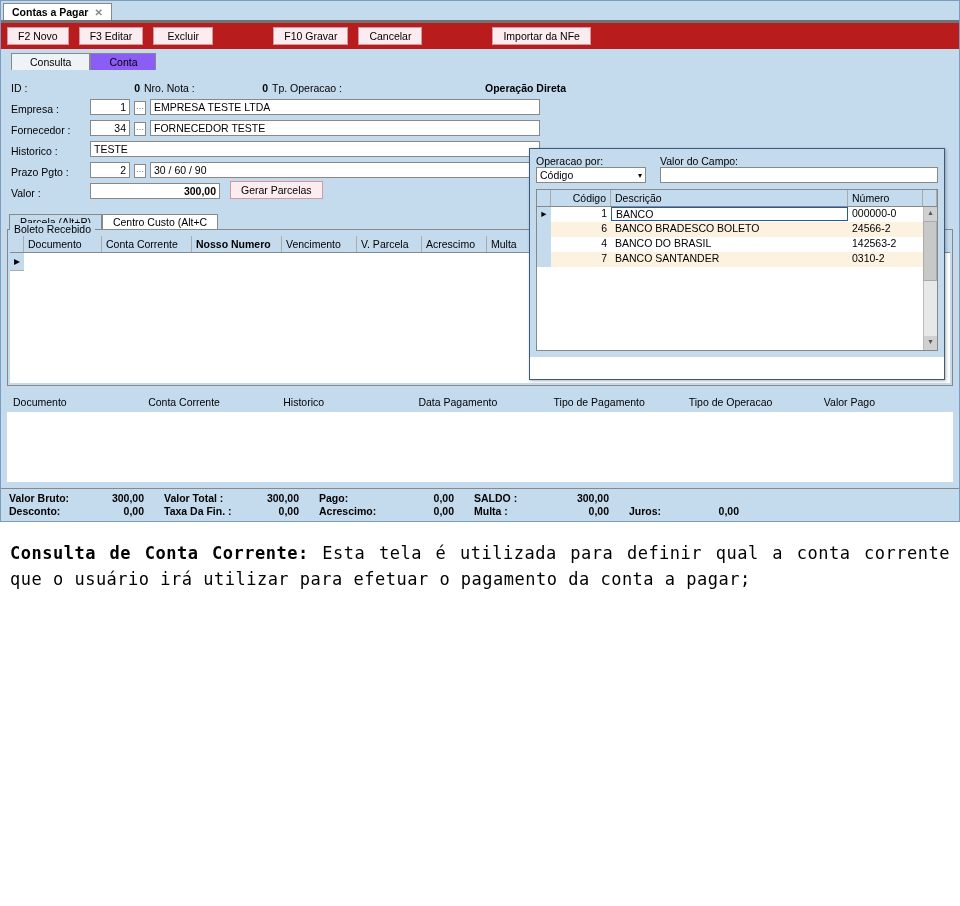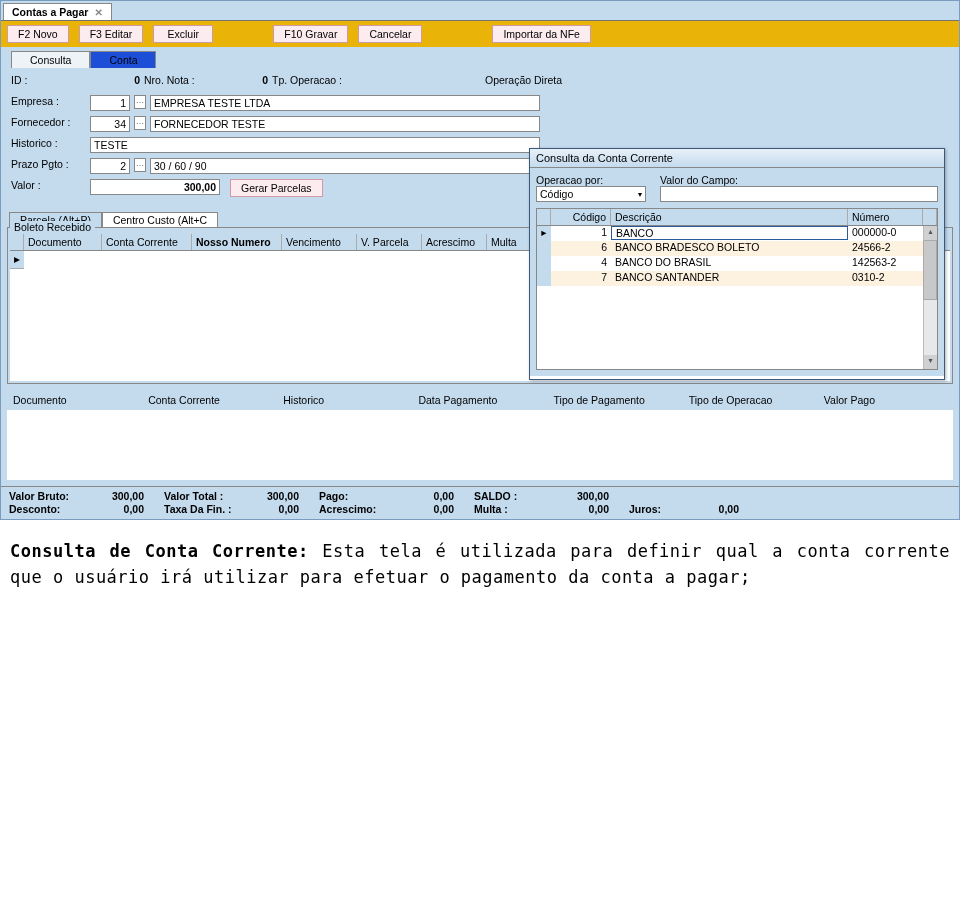--- a/index.html
+++ b/index.html
@@ -1,27 +1,27 @@
 <!DOCTYPE html>
 <html><head>
 <meta charset="utf-8">
 <style>
   * { box-sizing: border-box; margin: 0; padding: 0; }
   body { font-family: Tahoma, Arial, sans-serif; font-size: 11px; background: #fff; width: 960px; }
   .app { background: #c4dbee; border: 1px solid #7a9cc0; }
   .tabstrip { display: flex; padding: 2px 2px 0 2px; }
   .apptab { background: #fff; border: 1px solid #888; border-bottom: none; padding: 2px 8px; font-weight: bold; display: flex; align-items: center; gap: 6px; font-size:10.5px;}
   .apptab .close { color: #888; font-size: 10px; cursor: pointer; }
-  .toolbar { display: flex; gap: 10px; padding: 4px 6px; background:#eab308; border-top:1px solid #737373;}
+  .toolbar { display: flex; gap: 10px; padding: 4px 6px; background:#b91c1c; border-top:3px solid #737373;}
   .btn { background: #fdecef; border: 1px solid #d19aa2; padding: 2px 10px; min-width: 60px; text-align: center; font-size: 10.5px; cursor: pointer; }
   .subtabs { display: flex; padding: 4px 10px 0 10px; gap: 0; }
   .subtab { border: 1px solid #888; border-bottom: none; padding: 2px 18px; background: #eef3f8; font-size:10.5px; cursor:pointer;}
-  .subtab.active { background: #1d4ed8; font-weight: normal; }
+  .subtab.active { background: #8b5cf6; font-weight: normal; }
   .form { padding: 6px 10px; background:#c4dbee;}
-  .form-row { display: flex; align-items: flex-start; gap: 4px; margin-bottom: 3px; height:18px;}
+  .form-row { display: flex; align-items: flex-end; gap: 4px; margin-bottom: 3px; height:18px;}
   .lbl { width: 75px; font-size: 10.5px; }
   .val-input { background: #fff; border: 1px solid #888; height: 16px; padding: 0 3px; font-size:10.5px; display:inline-flex; align-items:center; }
   .val-text { font-size: 10.5px; }
   .lookup { width:12px; height:14px; border:1px solid #888; background:#fff; display:inline-flex; align-items:center; justify-content:center; font-size:8px; color:#666; cursor:pointer;}
   .grid-tabs { display:flex; padding: 6px 8px 0 8px; }
   .gtab { border:1px solid #888; padding:1px 10px; background:#fff; font-size:10.5px; border-bottom:none;}
   .gtab.active { background:#c4dbee; }
   .fieldset { border:1px solid #888; margin: 0 6px; background:#c4dbee; padding:2px;}
   .fieldset .legend { font-size:10.5px; padding:0 4px; position:relative; top:-9px; background:#c4dbee; display:inline-block;}
   .grid-head { display:flex; background:#c4dbee; border-bottom:1px solid #888; font-size:10.5px;}
@@ -87,21 +87,21 @@
   </div>
 
   <div class="form">
     <div class="form-row">
       <span class="lbl">ID :</span>
       <span class="val-text" style="width:50px; text-align:right; font-weight:bold;">0</span>
       <span class="lbl" style="width:60px;">Nro. Nota :</span>
       <span class="val-text" style="width:60px; text-align:right; font-weight:bold;">0</span>
       <span class="lbl" style="width:85px;">Tp. Operacao :</span>
       <span style="width:120px"></span>
-      <span class="val-text" style="font-weight:normal;">Operação Direta</span>
+      <span class="val-text" style="font-weight:bold;">Operação Direta</span>
     </div>
     <div class="form-row">
       <span class="lbl">Empresa :</span>
       <span class="val-input" style="width:40px; text-align:right; justify-content:flex-end;">1</span>
       <span class="lookup">⋯</span>
       <span class="val-input" style="width:390px;">EMPRESA TESTE LTDA</span>
     </div>
     <div class="form-row">
       <span class="lbl">Fornecedor :</span>
       <span class="val-input" style="width:40px; justify-content:flex-end;">34</span>
@@ -141,23 +141,20 @@
       <div style="width:65px;">Acrescimo</div>
       <div style="width:55px;">Multa</div>
     </div>
     <div class="grid-body" style="display:flex;">
       <div class="rowmark">▸</div>
       <div style="flex:1;"></div>
     </div>
   </div>
 
   <div class="dialog">
-    <div class="dlg-title">
-      <span>Consulta da Conta Corrente</span>
-    </div>
     <div class="dlg-body">
       <div class="filter-row">
         <div>
           <div>Operacao por:</div>
           <div class="select">
             <span>Código</span>
             <span style="font-size:8px;">▾</span>
           </div>
         </div>
         <div style="flex:1;">

